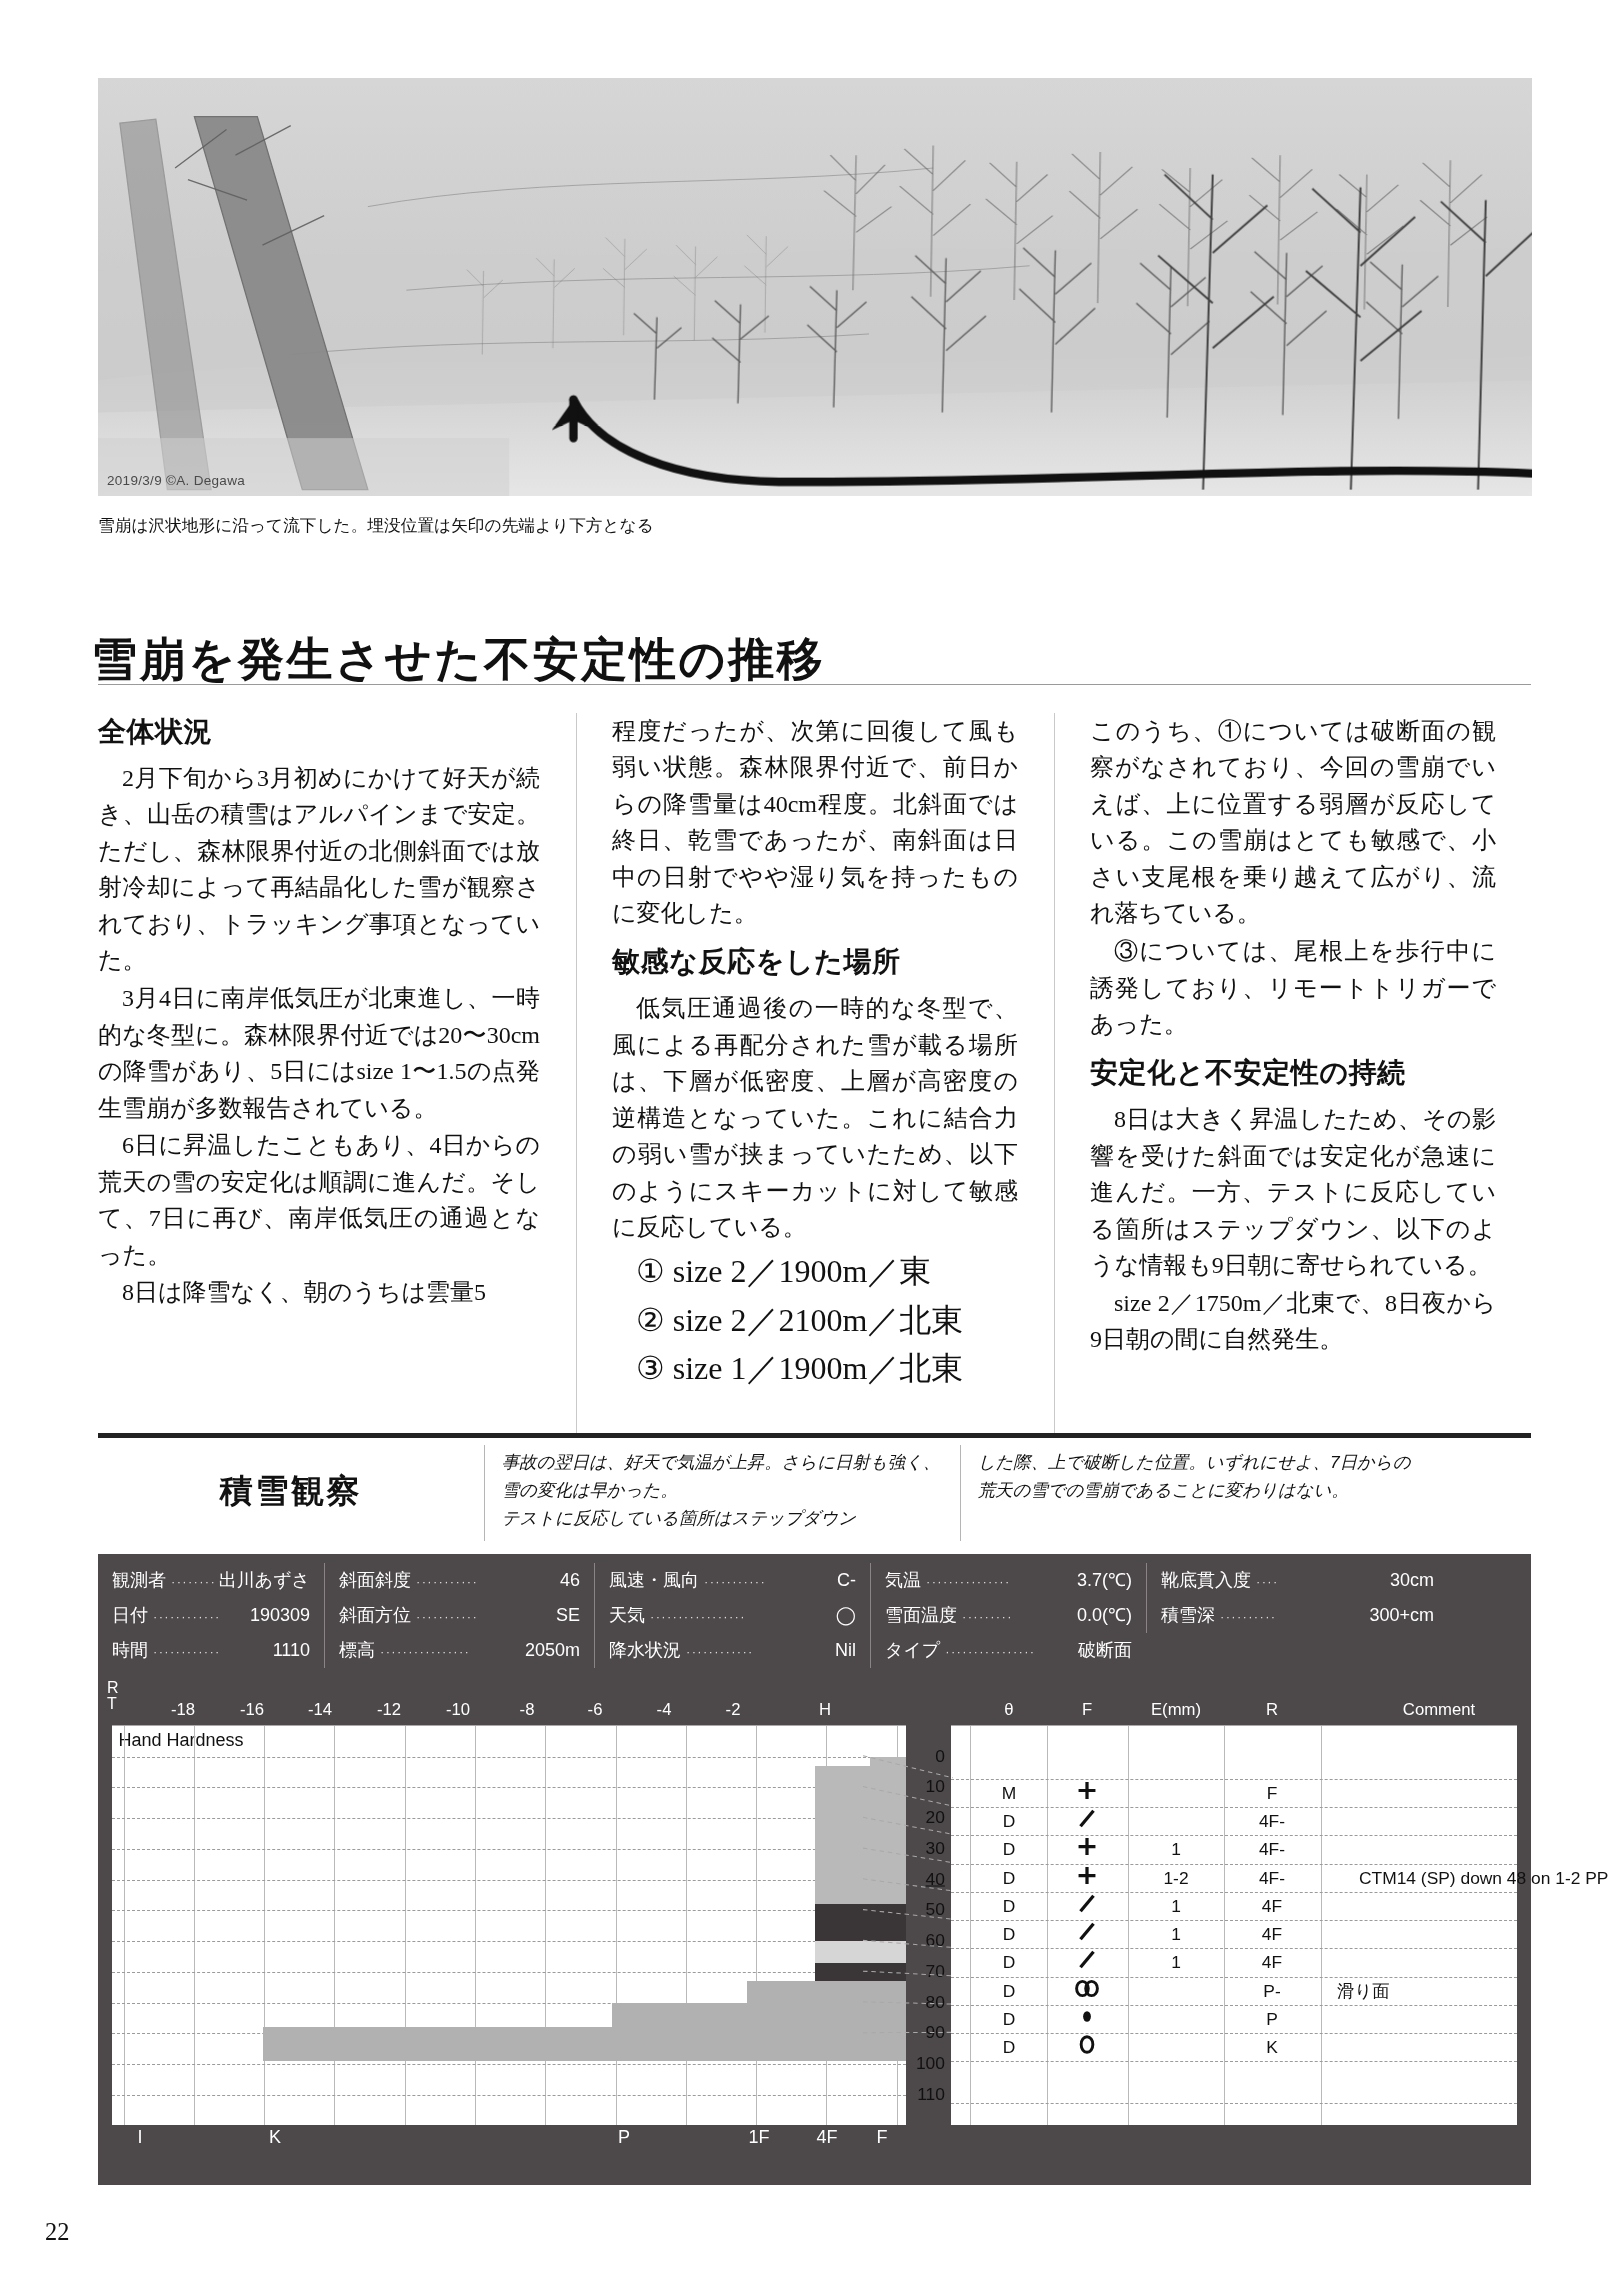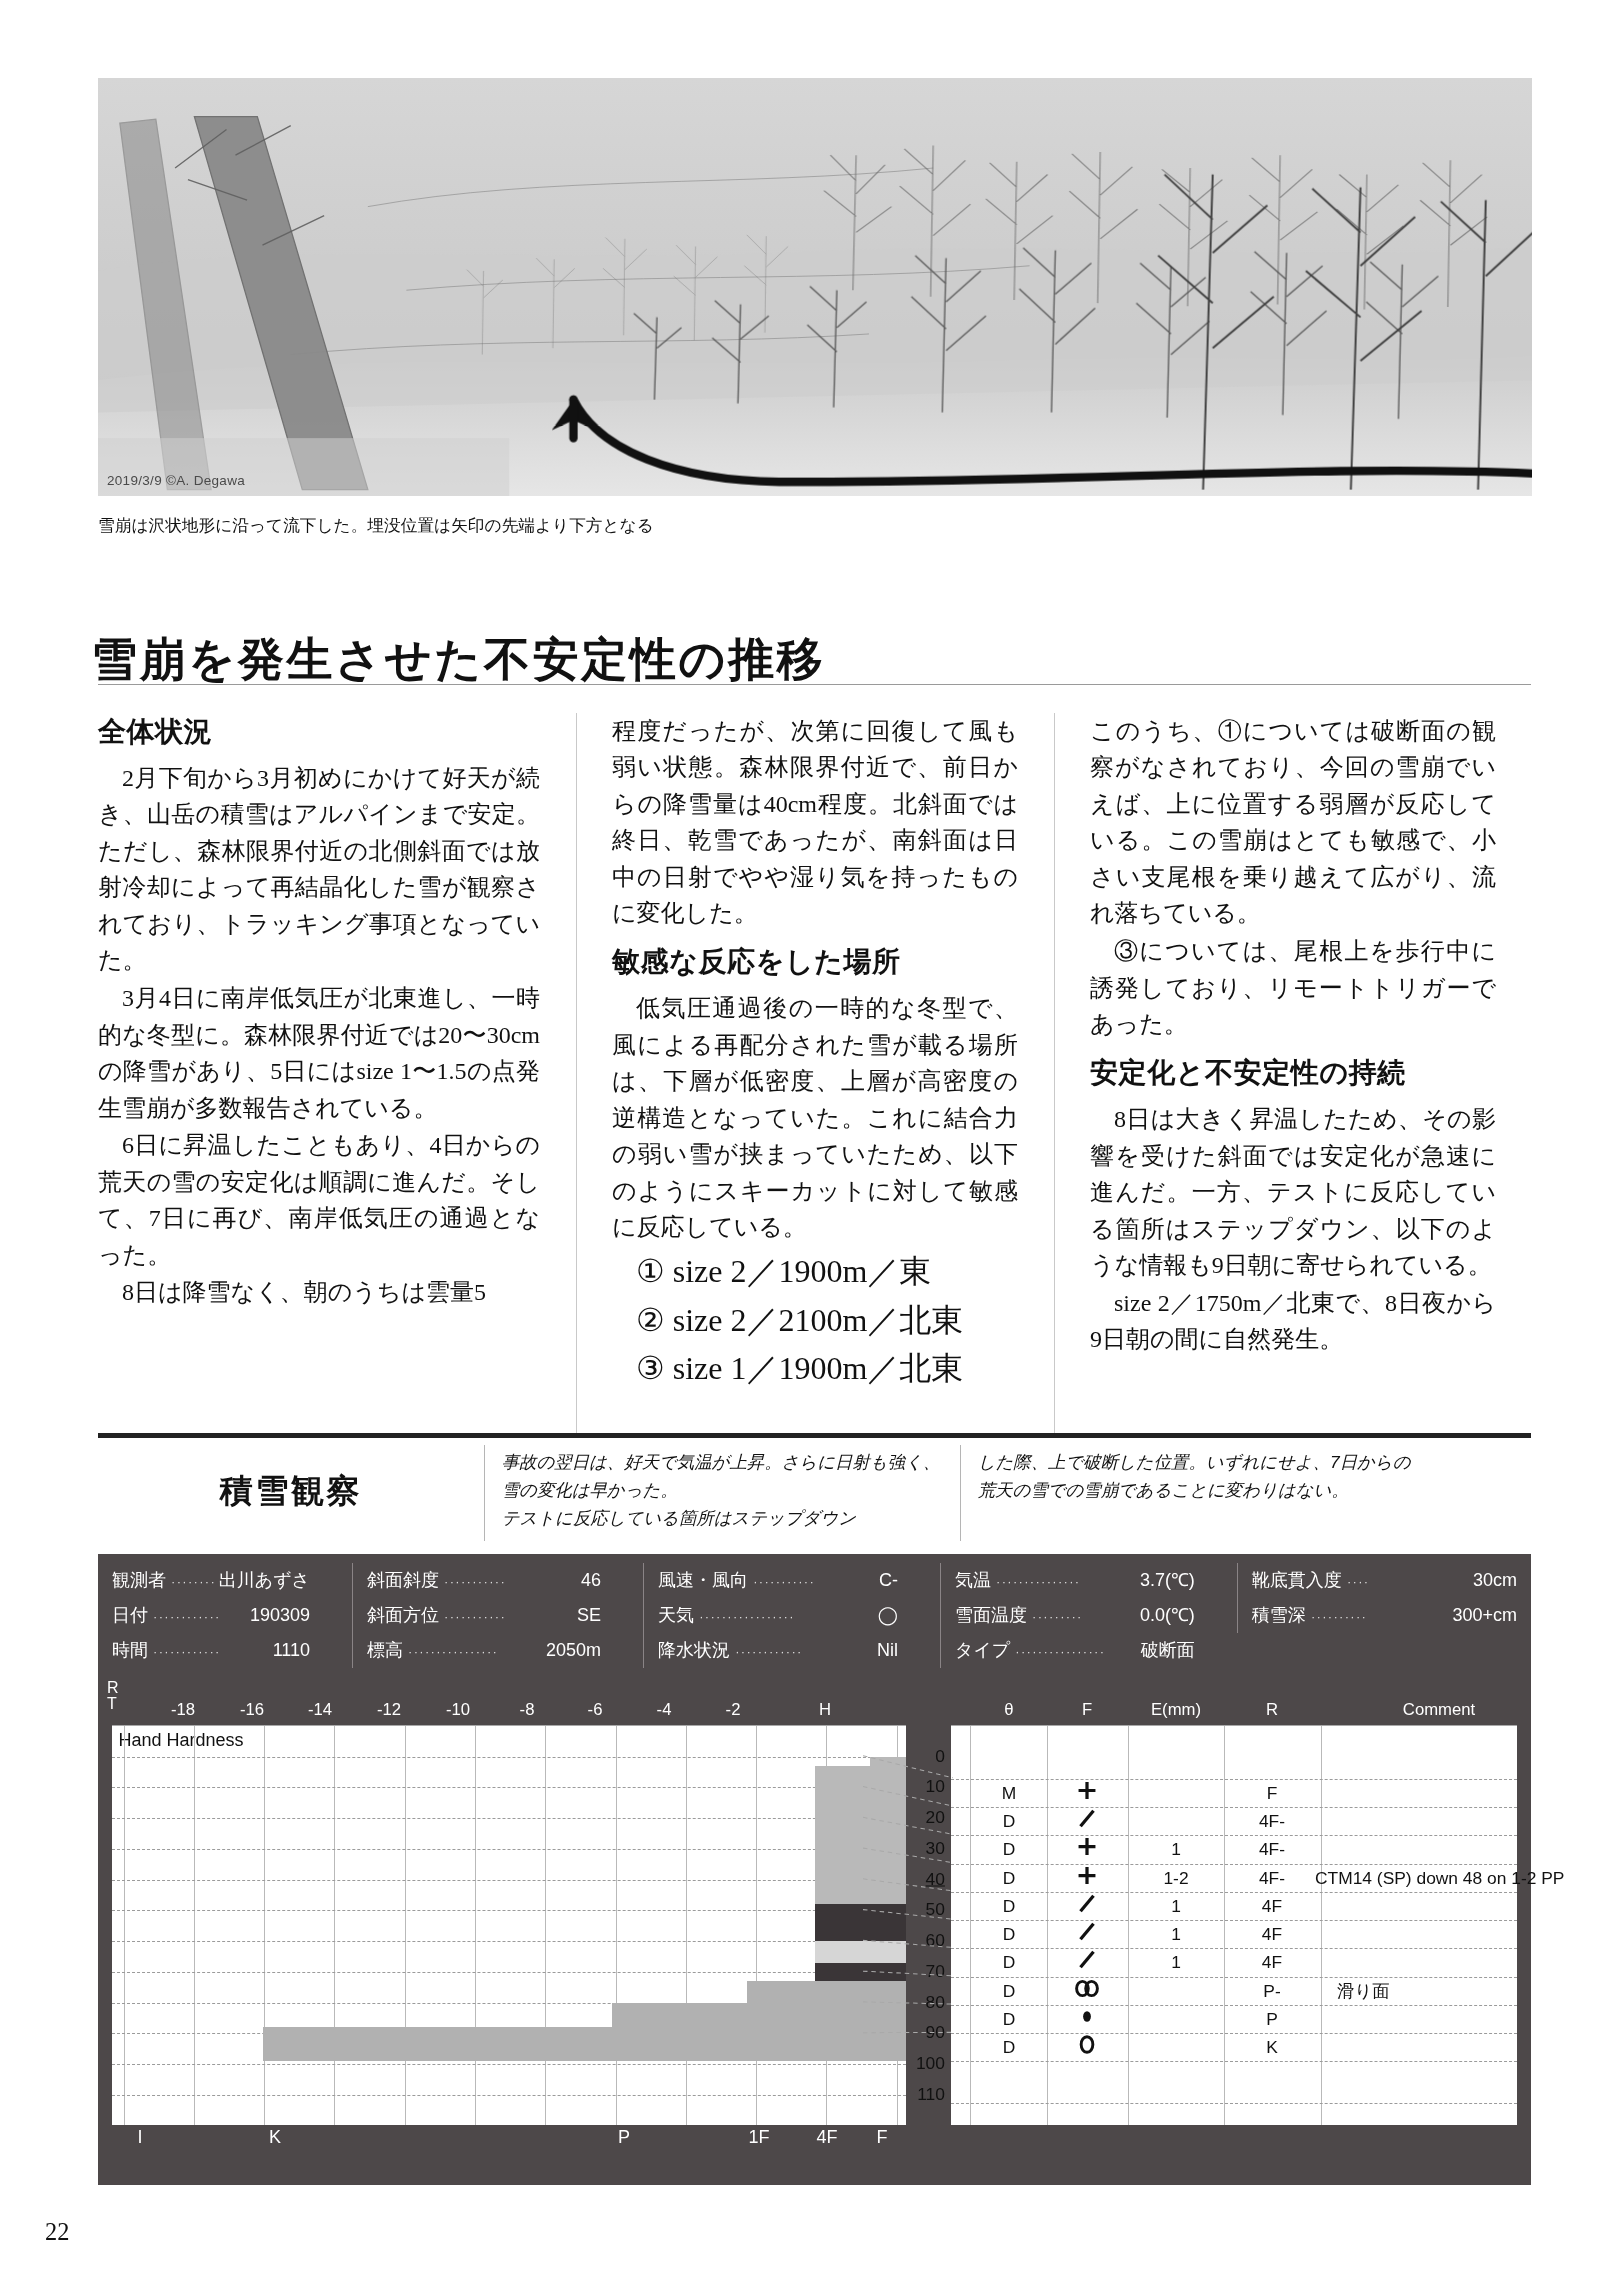--- a/index.html
+++ b/index.html
@@ -70,21 +70,21 @@
   }
   .obs-note.bordered { border-left:1.3px solid #b5b5b5; }
 
   
   #meta-bar {
     position:absolute; left:98px; top:1554px; width:1433px; height:123px;
     background:#4d4849; color:#fff; display:flex; align-items:flex-start;
     font-family:"Liberation Sans", sans-serif; padding-top:9px;
   }
   .meta-col { padding:0 14px; }
-  .meta-col + .meta-col { border-left:1.3px solid #8a8486;margin-left:28px; }
+  .meta-col + .meta-col { border-left:1.3px solid #8a8486; }
   .meta-row { display:flex; align-items:baseline; font-size:18px; line-height:1.95; white-space:nowrap; }
   .meta-label { }
   .meta-dots { flex:1; overflow:hidden; margin:0 5.1px; letter-spacing:1.3px; font-size:13px; color:#ddd; }
   .meta-val { font-weight:normal; }
   .mc1 { width:226px; } .mc2 { width:270px; } .mc3 { width:276px; }
   .mc4 { width:276px; } .mc5 { width:302px; }
   .meta-row .meta-dots { min-width:19px; }
 
   
   #profile {
@@ -452,21 +452,21 @@
         </svg></div>
       <div class="cell" style="left: 225px; top: 123px;">1</div>
       <div class="cell" style="left: 321px; top: 123px;">4F-</div>
       <div class="rowline" style="top: 138px;"></div>
       <div class="cell" style="left: 58px; top: 152px;">D</div>
       <div class="cell" style="left: 136px; top: 152px;"><svg width="26" height="26" viewBox="0 0 40 40">
           <path d="M20 7 L20 33 M7 20 L33 20" stroke="#111" stroke-width="5"></path>
         </svg></div>
       <div class="cell" style="left: 225px; top: 152px;">1-2</div>
       <div class="cell" style="left: 321px; top: 152px;">4F-</div>
-      <div class="cell left" style="left: 364px; top: 152px;">CTM14 (SP) down 48 on 1-2 PP</div>
+      <div class="cell left" style="left: 408px; top: 152px;">CTM14 (SP) down 48 on 1-2 PP</div>
       <div class="rowline" style="top: 166px;"></div>
       <div class="cell" style="left: 58px; top: 180px;">D</div>
       <div class="cell" style="left: 136px; top: 180px;"><svg width="26" height="26" viewBox="0 0 40 40">
           <path d="M10 32 L30 8" stroke="#111" stroke-width="5"></path>
         </svg></div>
       <div class="cell" style="left: 225px; top: 180px;">1</div>
       <div class="cell" style="left: 321px; top: 180px;">4F</div>
       <div class="rowline" style="top: 194px;"></div>
       <div class="cell" style="left: 58px; top: 208px;">D</div>
       <div class="cell" style="left: 136px; top: 208px;"><svg width="26" height="26" viewBox="0 0 40 40">

